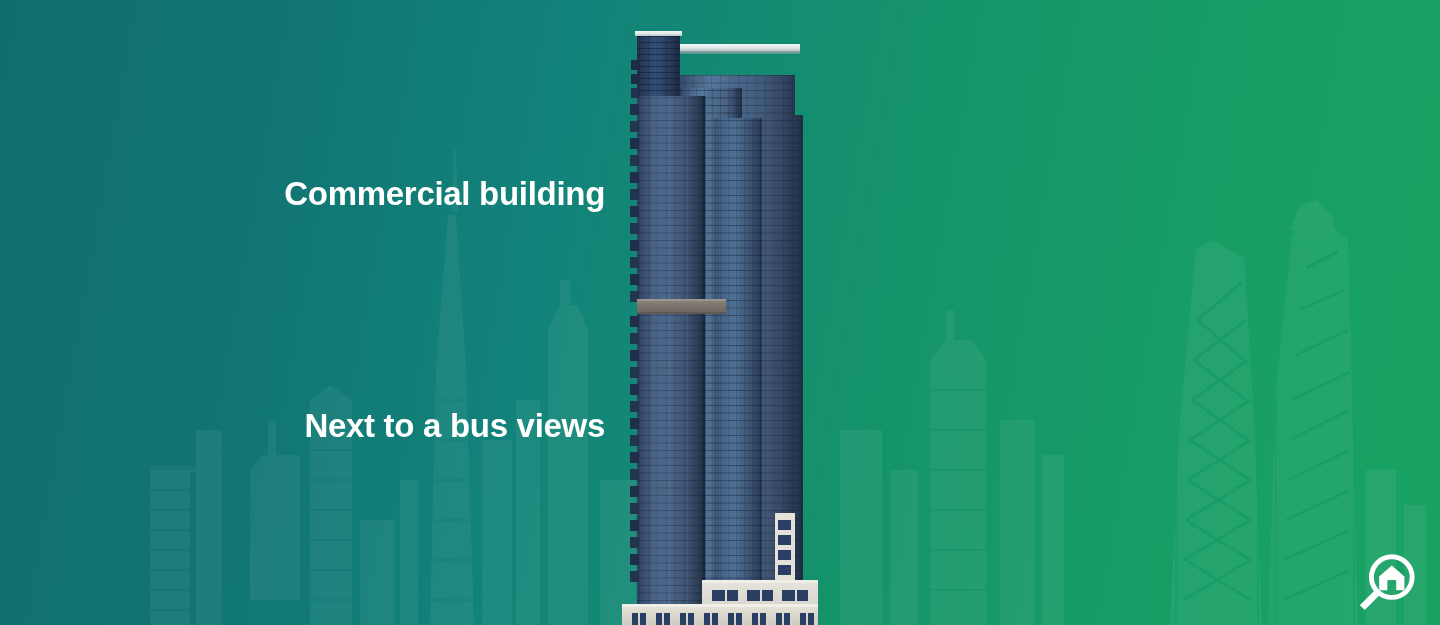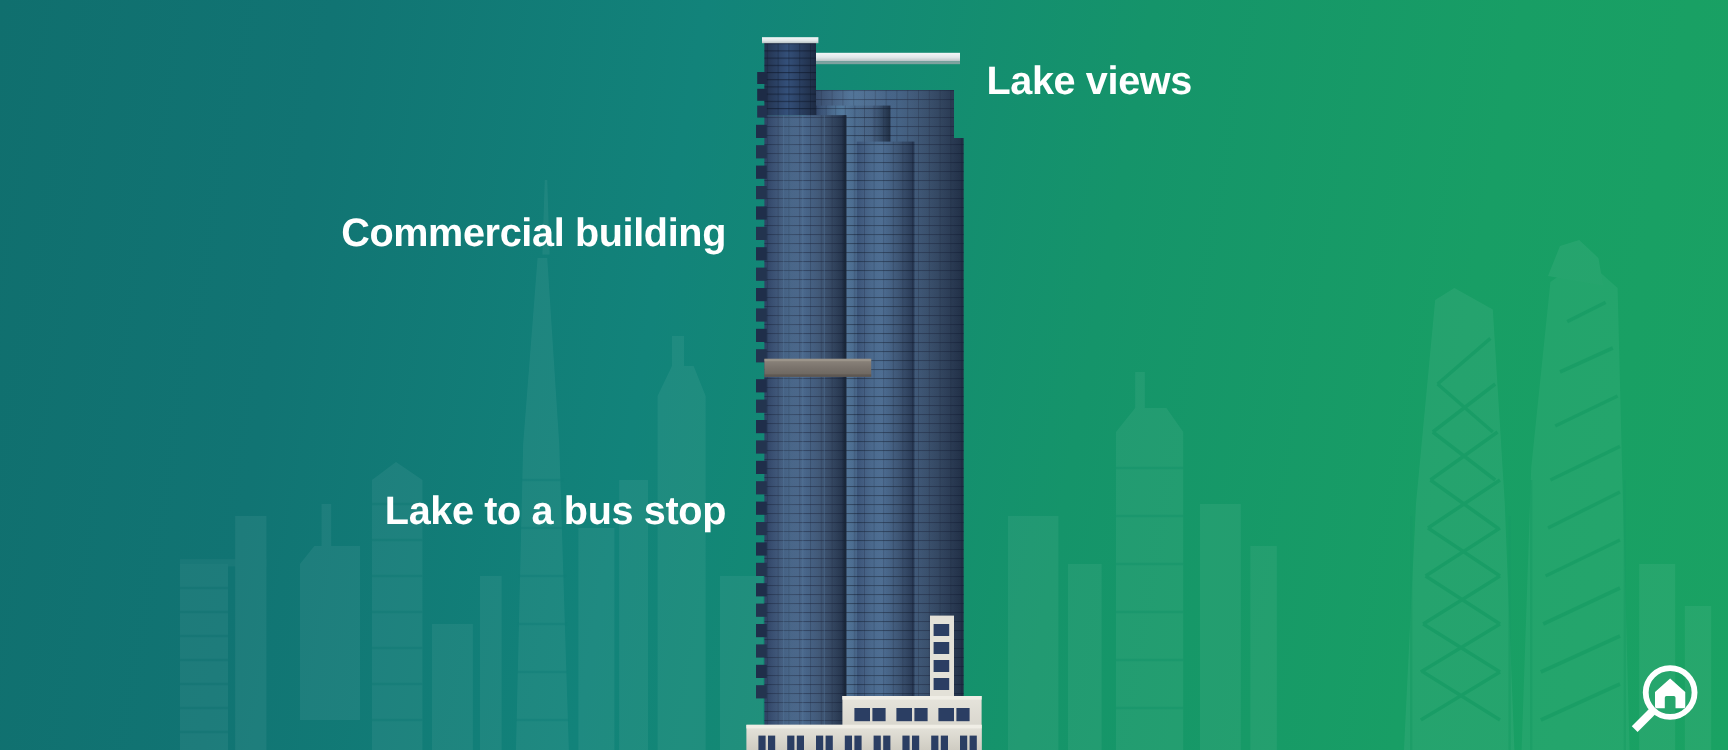--- a/index.html
+++ b/index.html
@@ -319,26 +319,25 @@
         <rect x="752" y="613" width="6" height="12"></rect>
         <rect x="760" y="613" width="6" height="12"></rect>
         <rect x="776" y="613" width="6" height="12"></rect>
         <rect x="784" y="613" width="6" height="12"></rect>
         <rect x="800" y="613" width="6" height="12"></rect>
         <rect x="808" y="613" width="6" height="12"></rect>
       </g>
     </g>
   </svg>
 
-  <div class="label right" id="label-lake">Lake views</div>
 
   <div class="label left" id="label-commercial">Commercial building</div>
 
 
-  <div class="label left" id="label-bus">Lake to a bus stop</div>
+  <div class="label left" id="label-bus">Next to a bus views</div>
 
   <svg id="logo" viewBox="0 0 64 64">
     <g>
 
       <path d="M6 58 L21 43 L26 48 L11 63 Z" fill="#ffffff"></path>
       <circle cx="39" cy="29" r="6.5" fill="none" stroke="#ffffff" stroke-width="0"></circle>
 
       <circle cx="39" cy="29" r="21" fill="none" stroke="#ffffff" stroke-width="5"></circle>
 
       <path d="M39 17 L52 28.5 L52 41 A1.6 1.6 0 0 1 50.4 42.6 L43.6 42.6 L43.6 33.4

